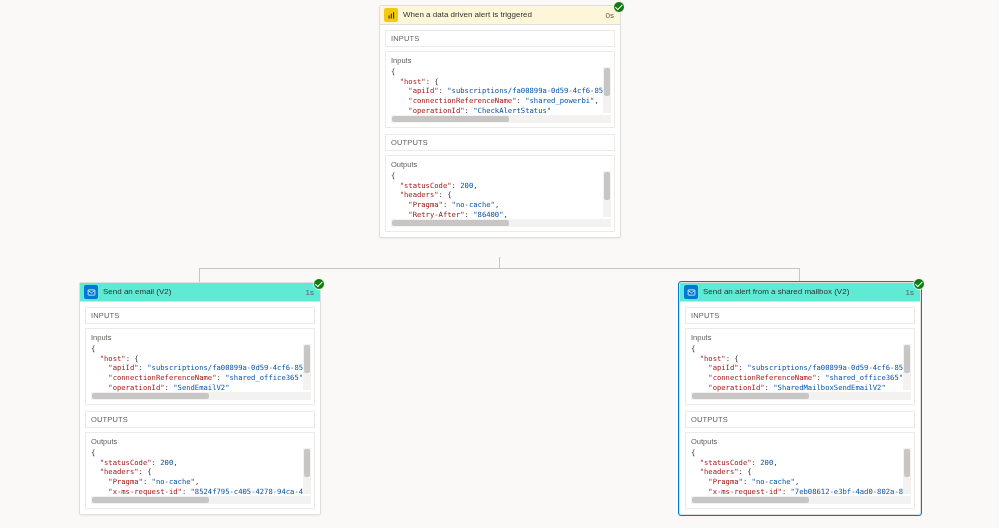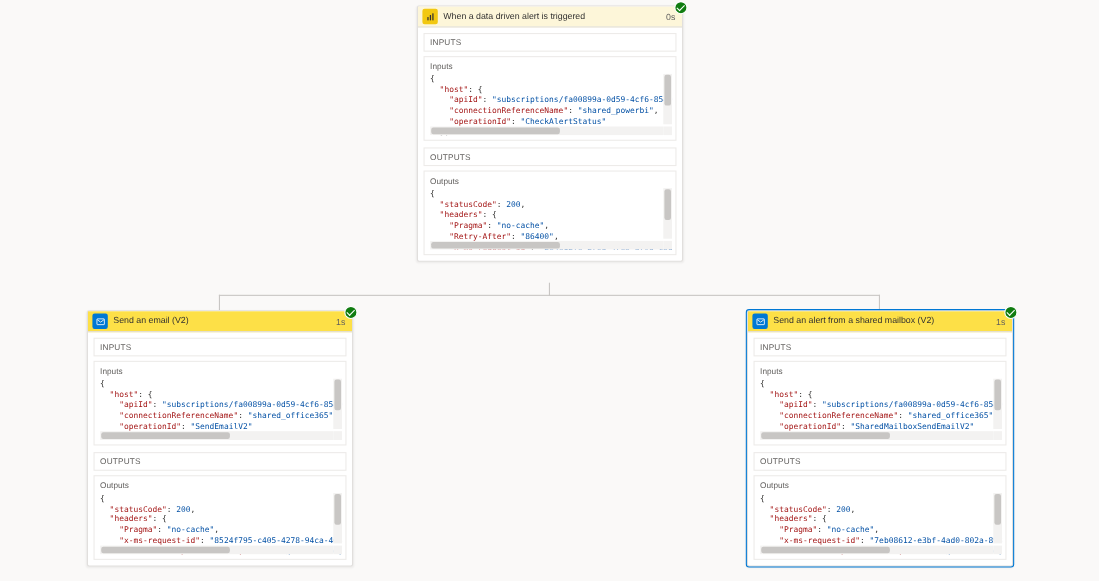--- a/index.html
+++ b/index.html
@@ -1,20 +1,20 @@
 <!DOCTYPE html>
 <html><head>
 <meta charset="utf-8">
 <style>
   html,body{margin:0;padding:0;background:#faf9f8;font-family:"Segoe UI",Arial,sans-serif;font-size:8px;color:#323130}
   .canvas{position:relative;width:999px;height:528px}
   .card{position:absolute;width:240px;background:#fff;border:1px solid #e1dfdd;border-radius:2px;box-shadow:0 1px 2px rgba(0,0,0,.06)}
   .hdr{display:flex;align-items:center;height:18px;padding:0 4px;position:relative;border-bottom:1px solid #e1dfdd}
   .hdr-y{background:#fdf6d9}
-  .hdr-b{background:#fde047}
+  .hdr-b{background:#5eead4}
   .ico{width:14px;height:14px;display:flex;align-items:center;justify-content:center;border-radius:2px;margin-right:5px;flex:0 0 auto}
   .ico-y{background:#f2c811}
   .ico-b{background:#0078d4}
   .ico svg{width:9px;height:9px}
   .ttl{flex:1 1 auto;font-size:8px;line-height:14px;color:#323130;white-space:nowrap;overflow:hidden;text-overflow:ellipsis}
   .dur{font-size:8px;color:#605e5c;margin-right:2px}
   .chk{position:absolute;top:-5px;right:-5px;width:10px;height:10px;border-radius:50%;background:#107c10;border:1px solid #fff;display:flex;align-items:center;justify-content:center}
   .chk::after{content:"";width:3.2px;height:5.5px;border:solid #fff;border-width:0 1.3px 1.3px 0;transform:rotate(45deg);margin-top:-1px}
   .body{padding:5px}
   .sec-lbl{font-size:7.5px;letter-spacing:.02em;color:#605e5c;border:1px solid #edebe9;padding:3px 5px;margin-bottom:4px;background:#fff}

